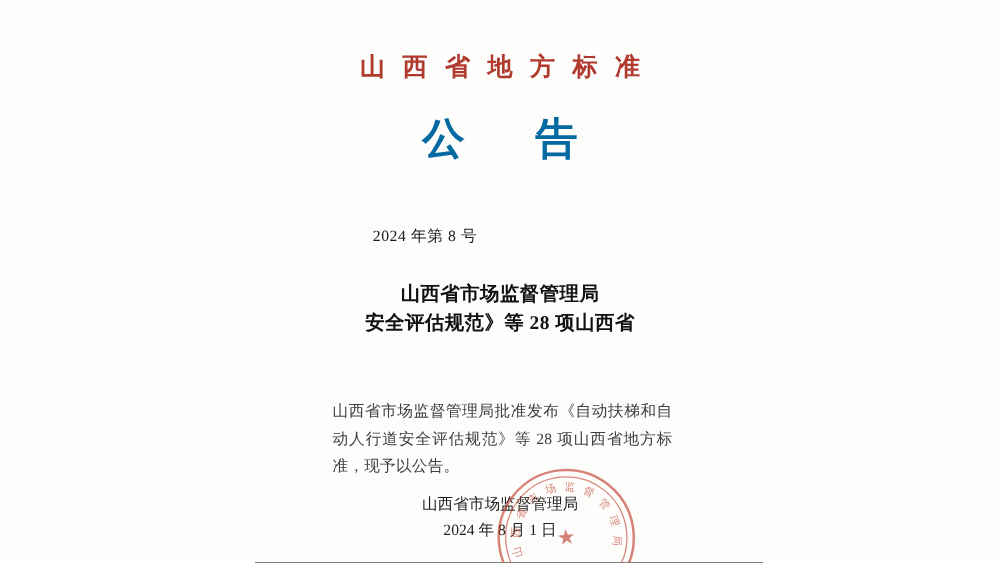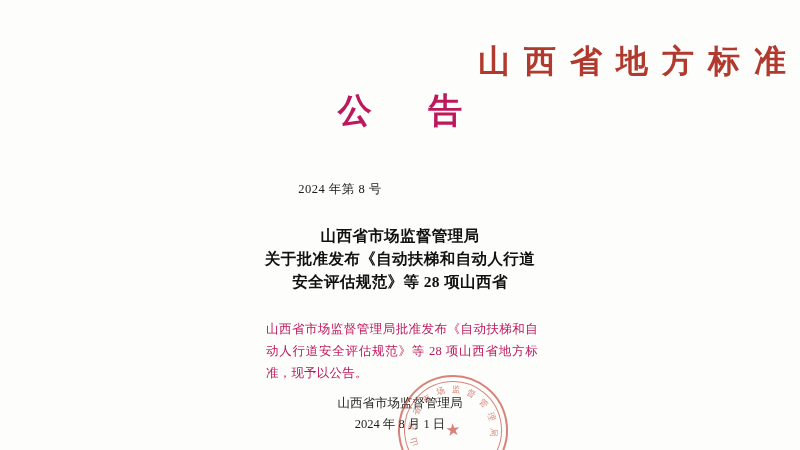--- a/index.html
+++ b/index.html
@@ -21,35 +21,35 @@
     top: 0;
     width: 800px;
     height: 450px;
     background: #fdfdfb;
   }
   .title-main {
     position: absolute;
     top: 40px;
     left: 0;
     width: 800px;
-    text-align: right;
+    text-align: center;
     color: #b03a2e;
-    font-size: 32px;
+    font-size: 20px;
     letter-spacing: 14px;
     text-indent: 14px;
     font-weight: 600;
     font-family: "Liberation Serif", "DejaVu Serif", serif;
   }
   .title-sub {
     position: absolute;
     top: 88px;
     left: 0;
     width: 800px;
     text-align: center;
-    color: #be185d;
+    color: #0369a1;
     font-size: 34px;
     letter-spacing: 24px;
     text-indent: 24px;
     font-weight: 700;
   }
   .doc-number {
     position: absolute;
     top: 181px;
     left: 0;
     width: 680px;
@@ -71,21 +71,21 @@
     letter-spacing: 0.4px;
   }
   .heading-block .line {
     display: block;
   }
   .body-block {
     position: absolute;
     top: 318px;
     left: 266px;
     width: 272px;
-    color: #be185d;
+    color: #404040;
     font-size: 12.5px;
     line-height: 22px;
     letter-spacing: 0.2px;
     text-align: justify;
   }
   .signature {
     position: absolute;
     top: 393px;
     left: 0;
     width: 800px;
@@ -155,21 +155,20 @@
   <div class="sheet">
 
     <div class="title-main">山西省地方标准</div>
 
     <div class="title-sub">公 告</div>
 
     <div class="doc-number">2024 年第 8 号</div>
 
     <div class="heading-block">
       <span class="line">山西省市场监督管理局</span>
-      <span class="line">关于批准发布《自动扶梯和自动人行道</span>
       <span class="line">安全评估规范》等 28 项山西省</span>
     </div>
 
     <div class="body-block">山西省市场监督管理局批准发布《自动扶梯和自动人行道安全评估规范》等 28 项山西省地方标准，现予以公告。</div>
 
     <div class="signature">
       <span class="sig-line">山西省市场监督管理局</span>
       <span class="sig-line">2024 年 8 月 1 日</span>
     </div>
 

